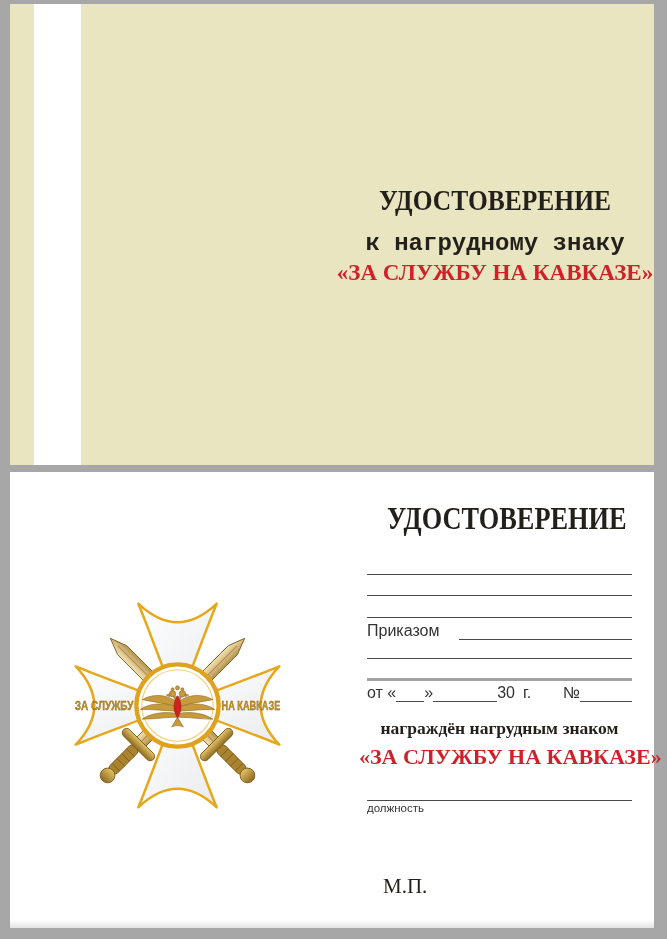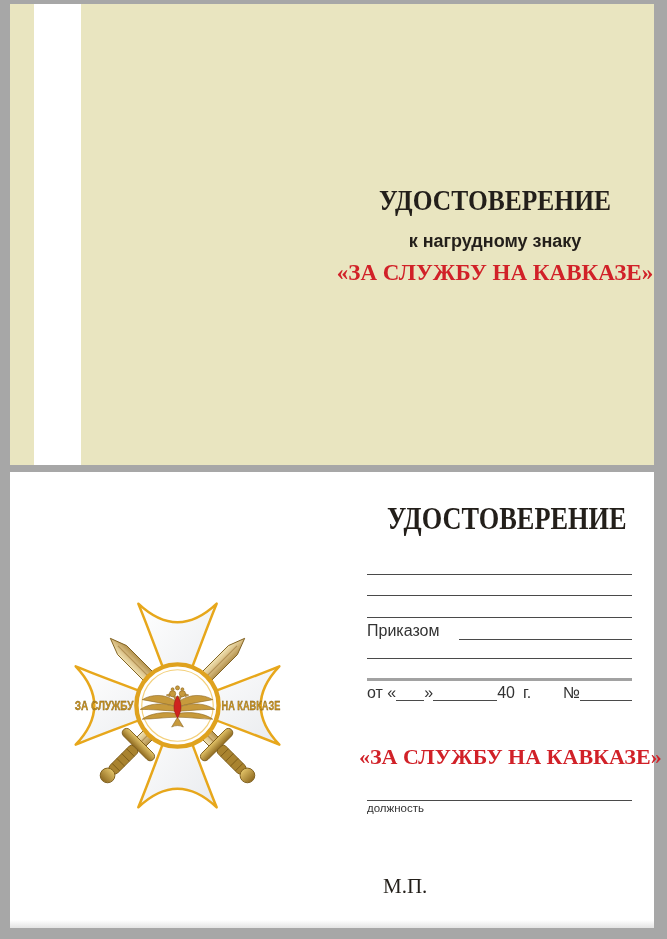--- a/index.html
+++ b/index.html
@@ -7,21 +7,21 @@
   .stage{position:relative;width:667px;height:939px;background:#a7a7a7;overflow:hidden;}
 
   
   .cover{position:absolute;left:10px;top:4px;width:644px;height:461px;background:#e9e5c0;}
   .cover-stripe{position:absolute;left:24px;top:0;width:47px;height:100%;background:#ffffff;}
   .cover-text{position:absolute;left:333px;top:0;width:304px;text-align:center;}
   .cover-title{position:absolute;left:0;right:0;top:181px;
     font-family:"Liberation Serif",serif;font-weight:bold;font-size:30px;line-height:1;
     color:#231f1a;transform:scaleX(.85);transform-origin:center;white-space:nowrap;}
   .cover-subtitle{position:absolute;left:0;right:0;top:228px;
-    font-family:Liberation Sans, sans-serif;font-weight:bold;font-size:18px;line-height:1;
+    font-family:Liberation Mono, monospace;font-weight:bold;font-size:24px;line-height:1;
     color:#231f1a;white-space:nowrap;}
   .cover-badge-name{position:absolute;left:-10px;right:-10px;top:257px;
     font-family:"Liberation Serif",serif;font-weight:bold;font-size:23px;line-height:1;
     color:#d12128;white-space:nowrap;}
 
   
   .inside{position:absolute;left:10px;top:472px;width:644px;height:456px;background:#ffffff;}
   .inside-edge{position:absolute;left:0;right:0;bottom:0;height:8px;
     background:linear-gradient(#ffffff,#e3e3e3);}
 
@@ -31,21 +31,21 @@
     color:#231f1a;transform:scaleX(.85);transform-origin:center;white-space:nowrap;}
 
   .rule{position:absolute;left:0;right:0;height:0;border-top:1.5px solid #4a4a4a;}
   .rule-thick{position:absolute;left:0;right:0;top:206px;height:3px;background:#a2a2a2;}
 
   .order-row{position:absolute;left:0;right:0;top:150px;display:flex;align-items:flex-end;
     font-size:16px;color:#333;gap:20px;}
   .fill{display:inline-block;border-bottom:1.5px solid #4a4a4a;height:16px;}
   .fill-grow{flex:1;}
 
-  .date-row{position:absolute;left:0;right:0;top:212px;display:flex;
+  .date-row{position:absolute;left:0;right:0;top:212px;display:flex;align-items:flex-end;
     font-size:16px;color:#333;white-space:pre;}
   .w28{width:28px;} .w64{width:64px;} .w52{width:52px;}
   .spacer{flex:1;}
   .gap8{display:inline-block;width:8px;}
 
   .awarded{position:absolute;left:-6px;right:-6px;top:246px;text-align:center;
     font-family:"Liberation Serif",serif;font-weight:bold;font-size:17.5px;color:#231f1a;
     white-space:nowrap;}
   .inside-badge-name{position:absolute;left:-8px;right:-8px;top:272px;text-align:center;
     font-family:"Liberation Serif",serif;font-weight:bold;font-size:22px;color:#d12128;
@@ -168,28 +168,29 @@
       </div>
 
       <div class="rule" style="top:186px"></div>
       <div class="rule-thick"></div>
 
       <div class="date-row">
         <span>от «</span>
         <span class="fill w28"></span>
         <span>»</span>
         <span class="fill w64"></span>
-        <span>40</span>
+        <span>30</span>
         <span class="gap8"></span>
         <span>г.</span>
         <span class="spacer"></span>
         <span>№</span>
         <span class="fill w52"></span>
       </div>
 
+      <div class="awarded">награждён нагрудным знаком</div>
       <div class="inside-badge-name">«ЗА СЛУЖБУ НА КАВКАЗЕ»</div>
 
       <div class="sig-field" style="top:328px">
         <div class="sig-label">должность</div>
       </div>
     </div>
 
     <div class="stamp">М.П.</div>
     <div class="inside-edge"></div>
   </div>

